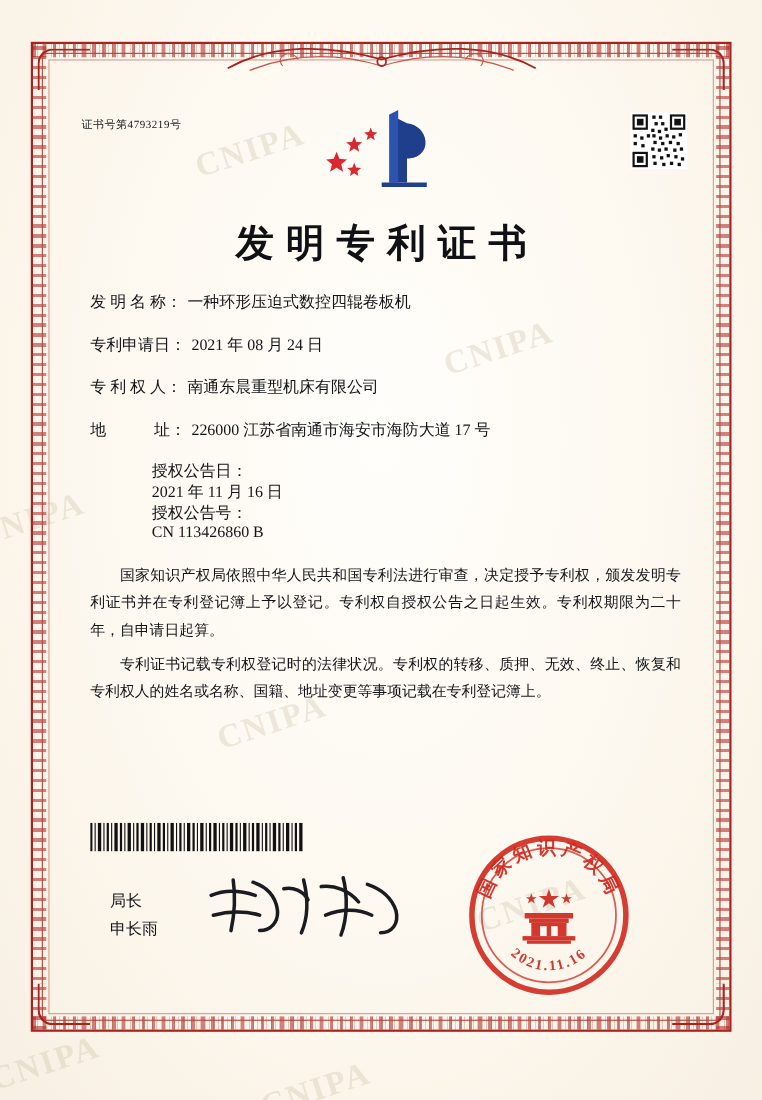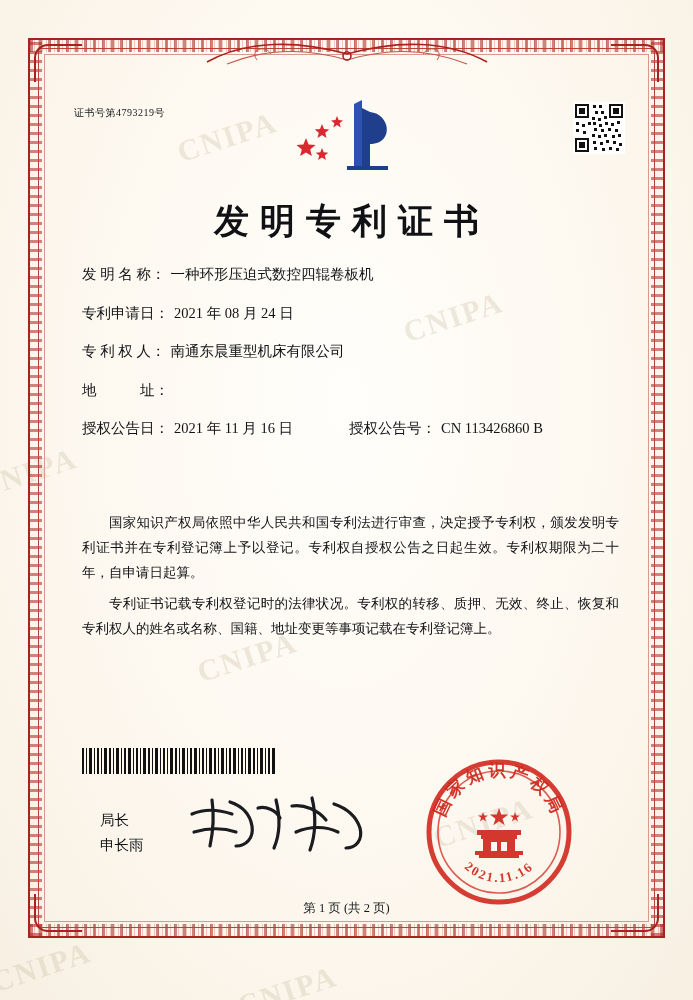--- a/index.html
+++ b/index.html
@@ -159,21 +159,22 @@
   }
   .field-label {
     flex: 0 0 auto;
     white-space: nowrap;
   }
   .field-value {
     margin-left: 5px;
     white-space: nowrap;
   }
   .field-row.dual {
-    justify-content: flex-start;
+    justify-content: center;
+    flex-direction: column;
   }
   .second-label {
     margin-left: 56px;
     white-space: nowrap;
   }
 
   .paragraphs {
     position: absolute;
     left: 22px; right: 14px; top: 430px;
     font-family: "Liberation Serif", "DejaVu Serif", serif;
@@ -357,20 +358,21 @@
       <div class="field-row">
         <span class="field-label">专利申请日：</span>
         <span class="field-value">2021 年 08 月 24 日</span>
       </div>
       <div class="field-row">
         <span class="field-label">专 利 权 人：</span>
         <span class="field-value">南通东晨重型机床有限公司</span>
       </div>
       <div class="field-row">
         <span class="field-label">地　　　址：</span>
+        <span class="field-value">226000 江苏省南通市海安市海防大道 17 号</span>
       </div>
       <div class="field-row dual">
         <span class="field-label">授权公告日：</span>
         <span class="field-value">2021 年 11 月 16 日</span>
         <span class="second-label">授权公告号：</span>
         <span class="field-value">CN 113426860 B</span>
       </div>
     </div>
 
     <div class="paragraphs">
@@ -480,16 +482,15 @@
           <rect x="58" y="79" width="36" height="4"></rect>
           <rect x="60" y="83" width="32" height="12"></rect>
           <rect x="68" y="86" width="6" height="9" fill="#fff7f5"></rect>
           <rect x="78" y="86" width="6" height="9" fill="#fff7f5"></rect>
           <rect x="52" y="95" width="48" height="4"></rect>
           <rect x="56" y="99" width="40" height="3"></rect>
         </g>
       </svg>
     </div>
 
-    <div class="page-no">第 1 页 (共 2 页)</div>
   </div>
 
 </div>
 
 </body></html>

